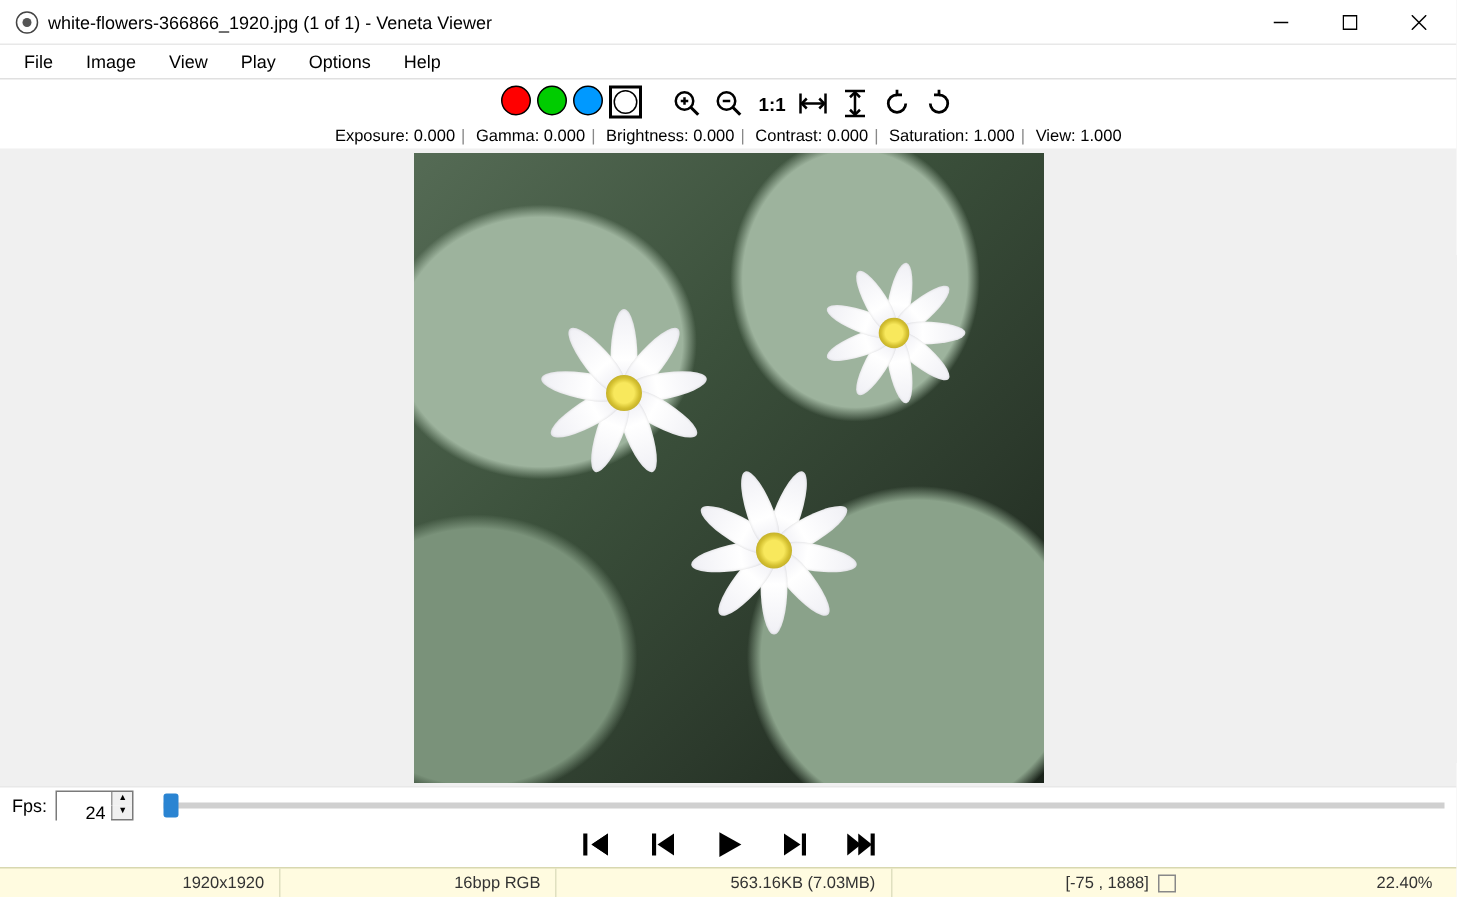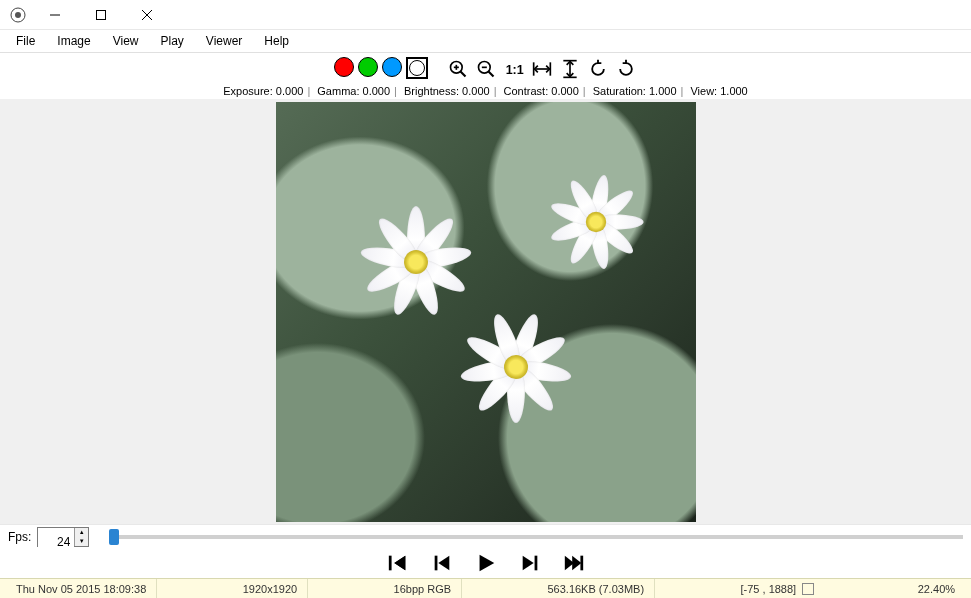--- a/index.html
+++ b/index.html
@@ -64,20 +64,21 @@
 </head>
 <body>
 
 <div class="titlebar">
   <span class="icon">
     <svg viewBox="0 0 16 16">
         <circle cx="8" cy="8" r="7" fill="#fff" stroke="#444"></circle>
         <circle cx="8" cy="8" r="3" fill="#555"></circle>
       </svg>
   </span>
+  <span class="title">white-flowers-366866_1920.jpg (1 of 1) - Veneta Viewer</span>
   <div class="winbtns">
     <div class="winbtn">
         <svg width="10" height="10">
           <line x1="0" y1="5" x2="10" y2="5" stroke="#000"></line>
         </svg>
       </div>
     <div class="winbtn">
         <svg width="10" height="10">
           <rect x="0.5" y="0.5" width="9" height="9" fill="none" stroke="#000"></rect>
         </svg>
@@ -89,21 +90,21 @@
         </svg>
       </div>
   </div>
 </div>
 
 <div class="menubar">
   <span class="mitem">File</span>
   <span class="mitem">Image</span>
   <span class="mitem">View</span>
   <span class="mitem">Play</span>
-  <span class="mitem">Viewer</span>
+  <span class="mitem">Options</span>
   <span class="mitem">Help</span>
 </div>
 
 <div class="toolbar">
   <div class="toolbar-row">
     <span class="cc red"></span>
     <span class="cc green"></span>
     <span class="cc blue"></span>
     <span class="cc wb"></span>
     <span class="tgap"></span>
@@ -252,21 +253,20 @@
   <span class="pbtn">
       <svg viewBox="0 0 24 24" fill="#000">
         <polygon points="2,4 12,12 2,20"></polygon>
         <polygon points="10,4 20,12 10,20"></polygon>
         <rect x="19" y="4" width="3" height="16"></rect>
       </svg>
     </span>
 </div>
 
 <div class="statusbar">
-  <div class="cell">Thu Nov 05 2015 18:09:38</div>
   <div class="spacer"></div>
   <div class="cell">1920x1920</div>
   <div class="spacer"></div>
   <div class="cell">16bpp RGB</div>
   <div class="spacer"></div>
   <div class="cell">563.16KB (7.03MB)</div>
   <div class="spacer"></div>
   <div class="cell" style="border:none">
     <span>[-75 , 1888]</span>
     &nbsp;&nbsp;<span class="chk"></span>

